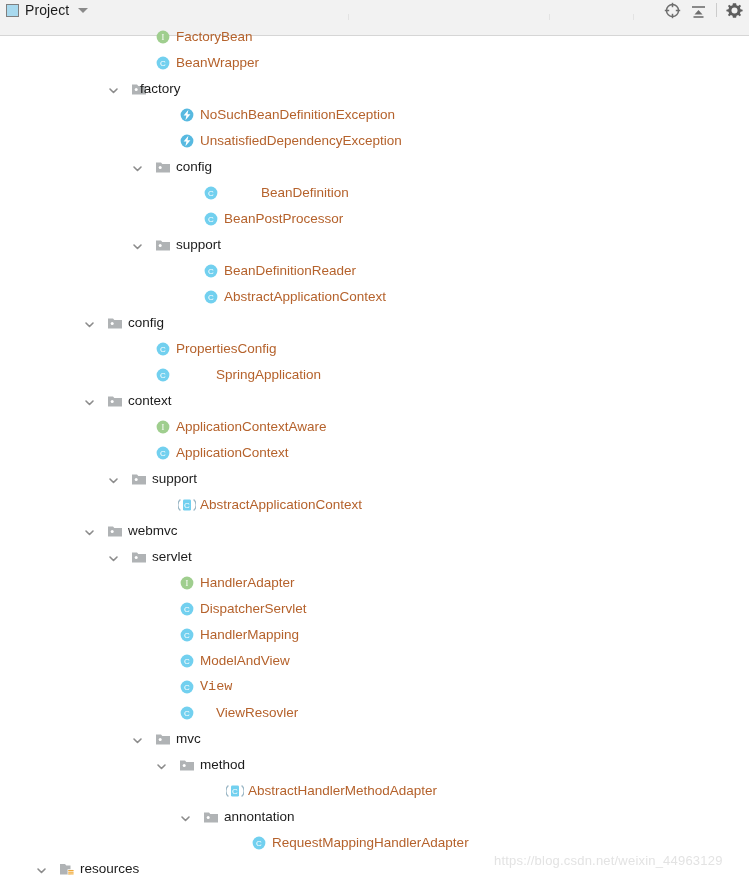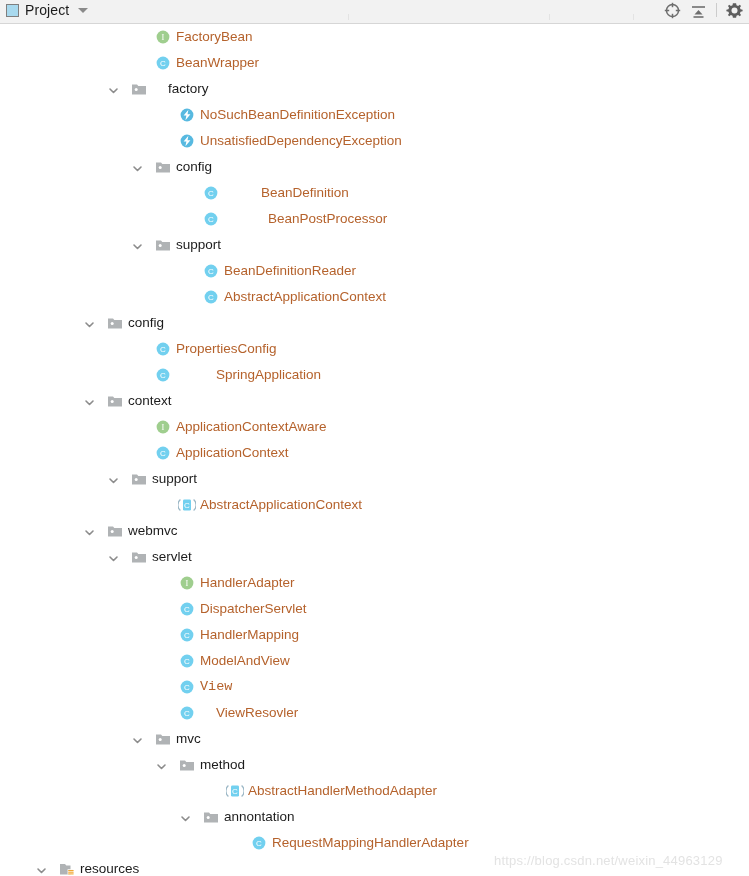--- a/index.html
+++ b/index.html
@@ -15,21 +15,21 @@
     color: #000000;
     overflow: hidden;
     position: relative;
   }
 
   
   #toolwindow-header {
     position: absolute;
     left: 0; top: 0;
     width: 749px;
-    height: 24px;
+    height: 36px;
     background: #f2f2f2;
     border-bottom: 1px solid #d6d6d6;
     box-sizing: border-box;
   }
   #header-title-group {
     position: absolute;
     left: 6px; top: 0;
     height: 20px;
     display: flex;
     align-items: center;
@@ -184,21 +184,21 @@
       <span class="node-label lbl-class" style="left: 176px;">BeanWrapper</span>
     </div>
     <div class="tree-row" style="top: 55px;">
       <span class="twisty" style="left: 108px;"><svg width="11" height="11" viewBox="0 0 11 11">
           <polyline points="2,4 5.5,7.5 9,4" fill="none" stroke="#8c8c8c" stroke-width="1.6" stroke-linecap="round" stroke-linejoin="round"></polyline>
         </svg></span>
       <span class="node-icon" style="left: 131px;"><svg width="16" height="16" viewBox="0 0 16 16">
           <path d="M1 3.5 h5 l1.3 1.6 h7.7 v8.4 h-14 z" fill="#b0b3b5"></path>
           <circle cx="5.2" cy="8.4" r="1.5" fill="#ffffff"></circle>
         </svg></span>
-      <span class="node-label lbl-pkg" style="left: 168px;">factory</span>
+      <span class="node-label lbl-pkg" style="left: 140px;">factory</span>
     </div>
     <div class="tree-row" style="top: 81px;">
       <span class="node-icon" style="left: 179px;"><svg width="16" height="16" viewBox="0 0 16 16">
           <circle cx="8" cy="8" r="6.4" fill="#57b9e0"></circle>
           <polygon points="9.4,2.8 4.6,8.6 7.4,8.6 6.4,13.2 11.4,7.2 8.5,7.2" fill="#ffffff"></polygon>
         </svg></span>
       <span class="node-label lbl-class" style="left: 200px;">NoSuchBeanDefinitionException</span>
     </div>
     <div class="tree-row" style="top: 107px;">
       <span class="node-icon" style="left: 179px;"><svg width="16" height="16" viewBox="0 0 16 16">
@@ -222,21 +222,21 @@
           <circle cx="8" cy="8" r="6.4" fill="#72d0ef"></circle>
           <text x="8" y="11.2" font-family="Liberation Sans, sans-serif" font-size="8" fill="#ffffff" text-anchor="middle">C</text>
         </svg></span>
       <span class="node-label lbl-class" style="left: 224px; margin-left: 37px;">BeanDefinition</span>
     </div>
     <div class="tree-row" style="top: 185px;">
       <span class="node-icon" style="left: 203px;"><svg width="16" height="16" viewBox="0 0 16 16">
           <circle cx="8" cy="8" r="6.4" fill="#72d0ef"></circle>
           <text x="8" y="11.2" font-family="Liberation Sans, sans-serif" font-size="8" fill="#ffffff" text-anchor="middle">C</text>
         </svg></span>
-      <span class="node-label lbl-class" style="left: 224px; margin-left: 44px;">BeanPostProcessor</span>
+      <span class="node-label lbl-class" style="left: 224px;">BeanPostProcessor</span>
     </div>
     <div class="tree-row" style="top: 211px;">
       <span class="twisty" style="left: 132px;"><svg width="11" height="11" viewBox="0 0 11 11">
           <polyline points="2,4 5.5,7.5 9,4" fill="none" stroke="#8c8c8c" stroke-width="1.6" stroke-linecap="round" stroke-linejoin="round"></polyline>
         </svg></span>
       <span class="node-icon" style="left: 155px;"><svg width="16" height="16" viewBox="0 0 16 16">
           <path d="M1 3.5 h5 l1.3 1.6 h7.7 v8.4 h-14 z" fill="#b0b3b5"></path>
           <circle cx="5.2" cy="8.4" r="1.5" fill="#ffffff"></circle>
         </svg></span>
       <span class="node-label lbl-pkg" style="left: 176px;">support</span>

